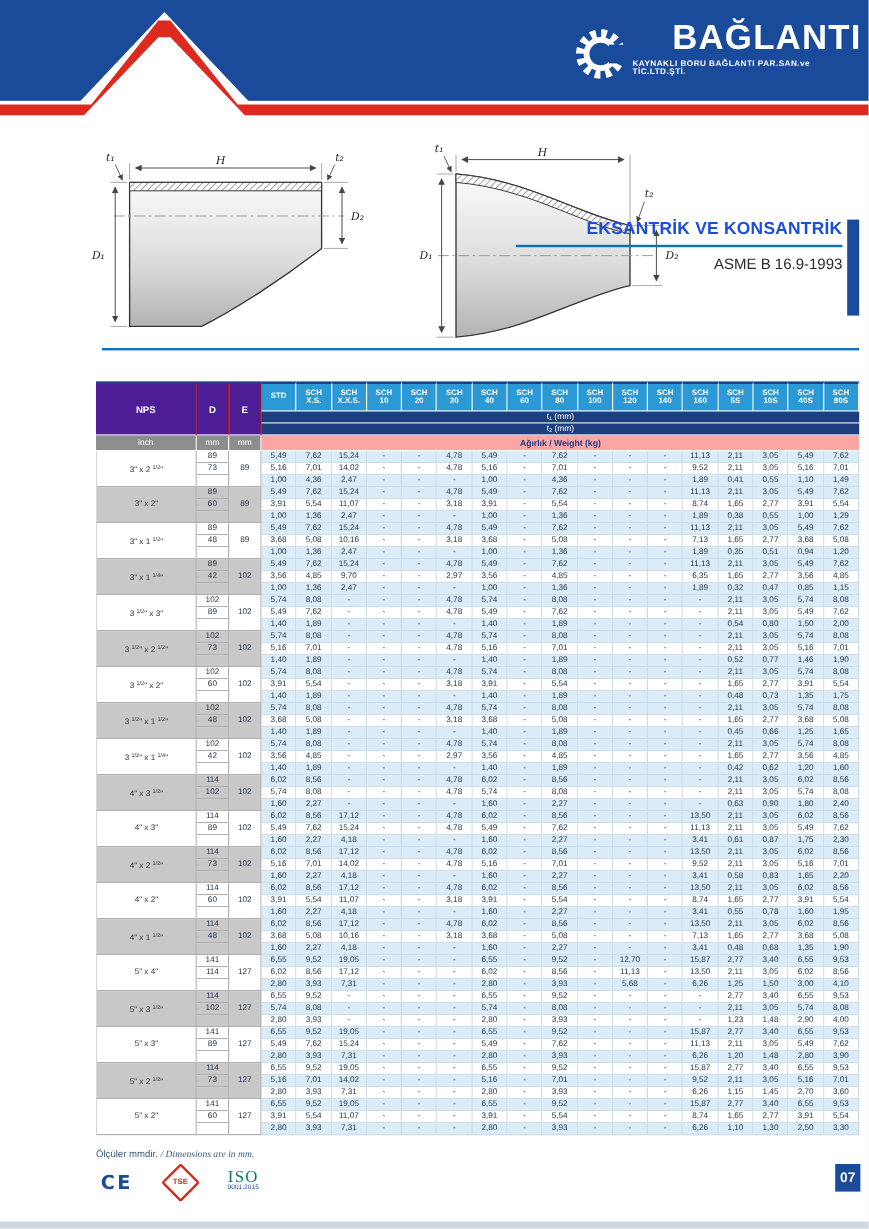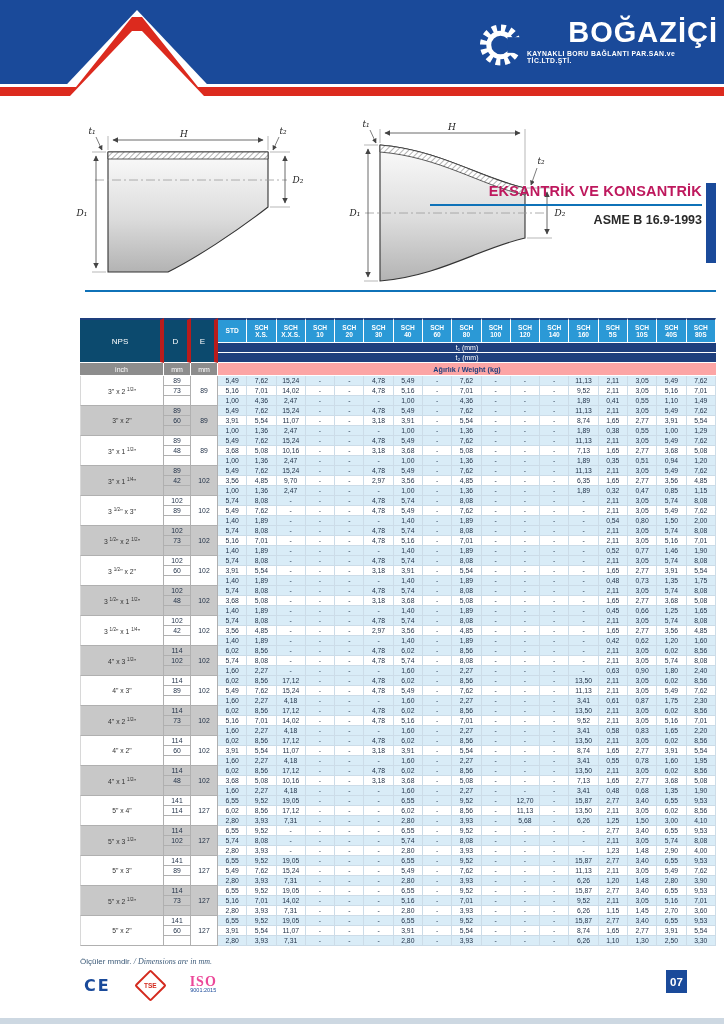--- a/index.html
+++ b/index.html
@@ -10,33 +10,33 @@
   #logo{position:absolute;top:16px;left:478px;width:240px;display:flex;align-items:flex-start;}
   #logo .gear{margin-top:6px;margin-right:4px;}
   #logo .ltxt{display:flex;flex-direction:column;align-items:flex-end;}
   #logo .lt1{color:#fff;font-weight:bold;font-size:29px;letter-spacing:1px;line-height:32px;}
   #logo .lt2{color:#fff;font-size:6.8px;font-weight:bold;letter-spacing:.4px;margin-top:2px;}
   
   #diagrams{position:absolute;top:100px;left:0;}
   .dimtxt{font-family:"DejaVu Serif",serif;font-style:italic;font-size:9px;fill:#222;}
   
   #title-block{position:absolute;top:183px;left:430px;width:272px;text-align:right;padding-right:6px;}
-  #title-block .tr1{color:#be185d;font-weight:bold;font-size:14.5px;line-height:16px;letter-spacing:.2px;}
+  #title-block .tr1{color:#1d4ed8;font-weight:bold;font-size:14.5px;line-height:16px;letter-spacing:.2px;}
   #title-block .ten{color:#4f9fd1;font-size:10.5px;margin-top:2px;letter-spacing:.2px;}
   #title-block .rule{border-bottom:2px solid #0f72b8;margin:5px 0 7px 0;}
-  #title-block .std{color:#2b2b2b;font-weight:bold;font-size:12.5px;line-height:15px;}
+  #title-block .std{color:#2b2b2b;font-weight:normal;font-size:12.5px;line-height:15px;}
   #title-bar{position:absolute;top:183px;left:706px;width:10px;height:80px;background:#1a4a9a;}
   #header-rule{position:absolute;top:290px;left:85px;width:631px;height:2px;background:#0f72b8;}
   
   #table-wrap{position:absolute;top:318px;left:80px;}
   #spec-table{border-collapse:separate;border-spacing:0;table-layout:fixed;width:636px;color:#1d2d44;}
   #spec-table th,#spec-table td{box-sizing:border-box;padding:0;text-align:center;vertical-align:middle;
        overflow:hidden;white-space:nowrap;}
-  th.idh{background:#0c4a6e;color:#fff;font-size:8px;font-weight:normal;
-       border-right:4px solid #b91c1c;border-bottom:1px solid #fff;border-top:2px solid #1e3f7d;}
+  th.idh{background:#4c1d95;color:#fff;font-size:8px;font-weight:bold;
+       border-right:1px solid #b91c1c;border-bottom:1px solid #fff;border-top:2px solid #1e3f7d;}
   th.sch{background:#2b99d6;color:#fff;font-size:6.6px;font-weight:bold;height:25px;line-height:7.5px;
        border-right:1px solid #fff;border-bottom:1px solid #fff;border-top:2px solid #1e3f7d;}
   td.navy{background:#1e3f7d;color:#fff;font-size:7px;height:10px;border-bottom:1px solid #fff;}
   td.grayc{background:#8d8d8d;color:#fff;font-size:7px;height:13px;
        border-right:1px solid #fff;border-bottom:1px solid #fff;}
   td.wband{background:#fca5a5;color:#1d3f7d;font-weight:bold;font-size:7.2px;height:13px;border-bottom:1px solid #fff;}
   #spec-table tbody td{height:10px;line-height:9px;font-size:6.8px;}
   td.num{border-right:1px solid #ccdce8;border-bottom:1px solid #ccdce8;}
   td.rb{background:#d9ecf7;}
   td.rw{background:#ffffff;}
@@ -47,23 +47,23 @@
   .fr{font-size:4.6px;vertical-align:2.5px;}
   
   #note{position:absolute;top:957px;left:80px;font-size:8px;color:#3c5a78;}
   #note i{font-family:"Liberation Serif",serif;}
   #footer-logos{position:absolute;top:974px;left:84px;display:flex;align-items:center;gap:28px;}
   #ce-logo{color:#1a4a9a;font-size:16px;font-weight:bold;letter-spacing:2px;font-family:"DejaVu Sans",sans-serif;}
   #tse-logo{width:19px;height:19px;border:2.5px solid #d42a1e;transform:rotate(45deg);display:flex;
        align-items:center;justify-content:center;border-radius:2px;}
   #tse-logo span{transform:rotate(-45deg);color:#d42a1e;font-size:6.5px;font-weight:bold;}
   #iso-logo{text-align:center;line-height:9px;}
-  #iso-logo .i1{color:#ec4899;font-weight:bold;font-size:14px;font-family:"Liberation Serif",serif;letter-spacing:1px;}
+  #iso-logo .i1{color:#0f766e;font-weight:normal;font-size:14px;font-family:"Liberation Serif",serif;letter-spacing:1px;}
   #iso-logo .i2{color:#1a4a9a;font-size:5.5px;}
-  #page-number{position:absolute;top:970px;left:666px;width:21px;height:23px;background:#1a4a9a;color:#fff;
+  #page-number{position:absolute;top:970px;left:696px;width:21px;height:23px;background:#1a4a9a;color:#fff;
        font-weight:bold;font-size:11.5px;display:flex;align-items:center;justify-content:center;}
   #bottom-strip{position:absolute;bottom:0;left:0;width:724px;height:6px;background:#cdd8e2;}
 </style>
 </head>
 <body>
 
 <div id="page">
 
   <svg id="banner" width="724" height="100" viewBox="0 0 724 100">
     <rect x="0" y="0" width="724" height="84" fill="#1a4a9a"></rect>
@@ -71,21 +71,21 @@
     <path d="M0,87 L76,87 L132,17 L142,17 L198,87 L724,87 L724,96 L204,96 L142,31 L132,31 L70,96 L0,96 Z" fill="#dc2a1e"></path>
   </svg>
 
   <div id="logo">
     <svg class="gear" width="46" height="46" viewBox="0 0 46 46">
       <circle cx="23" cy="23" r="17" fill="none" stroke="#fff" stroke-width="8" stroke-dasharray="4.6 4.3"></circle>
       <circle cx="23" cy="23" r="12" fill="none" stroke="#fff" stroke-width="5"></circle>
       <rect x="30" y="15" width="16" height="16" fill="#1a4a9a"></rect>
     </svg>
     <div class="ltxt">
-      <div class="lt1">BOĞAZİÇİ</div>
+      <div class="lt1">BAĞLANTI</div>
       <div class="lt2">KAYNAKLI BORU BAĞLANTI PAR.SAN.ve TİC.LTD.ŞTİ.</div>
     </div>
   </div>
 
   <svg id="diagrams" width="724" height="195" viewBox="0 0 724 195">
     <defs>
       <linearGradient id="gs" x1="0" y1="0" x2="0" y2="1">
         <stop offset="0" stop-color="#fbfbfb"></stop>
           <stop offset="0.55" stop-color="#dcdcdc"></stop>
           <stop offset="1" stop-color="#b3b3b3"></stop>

